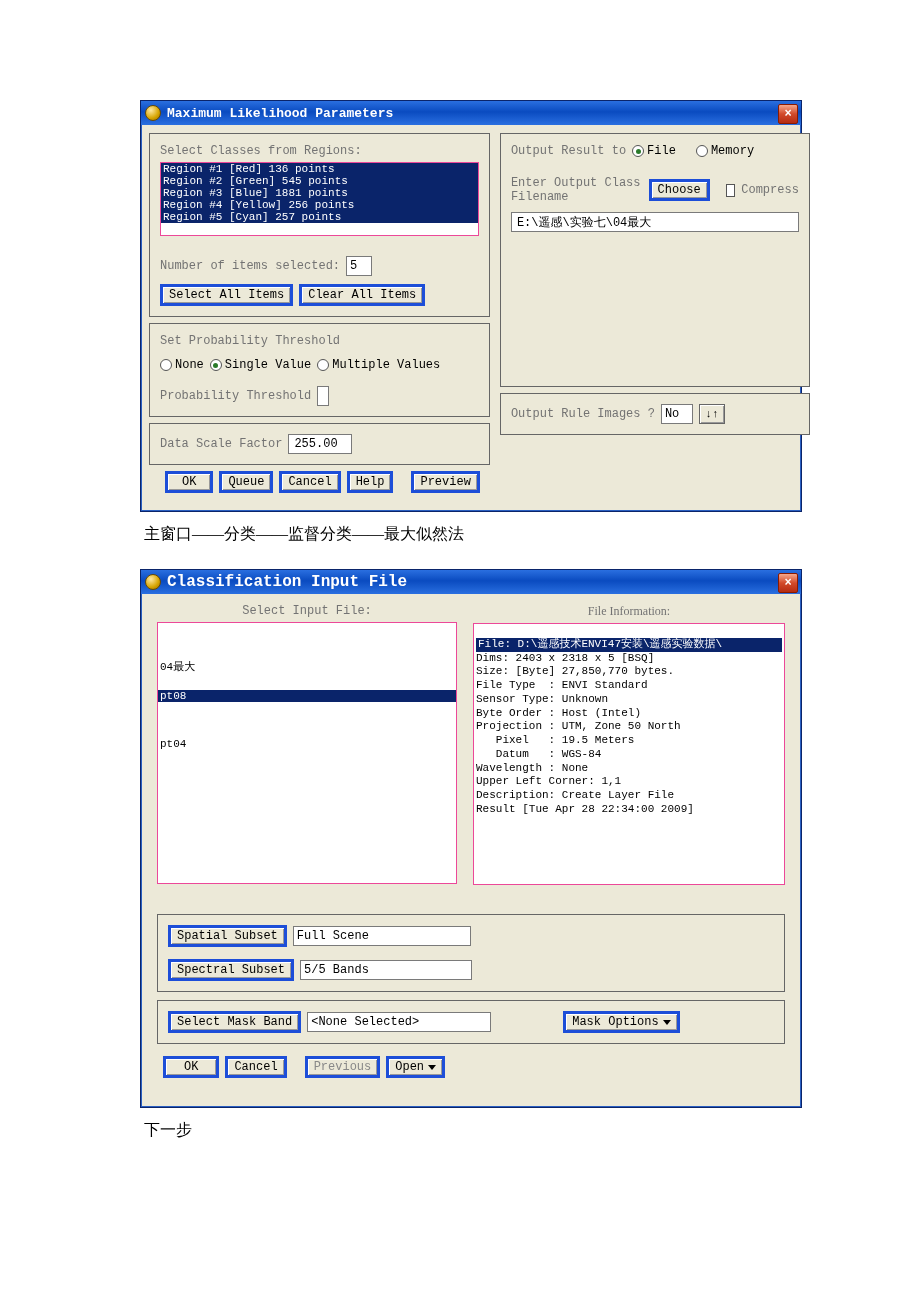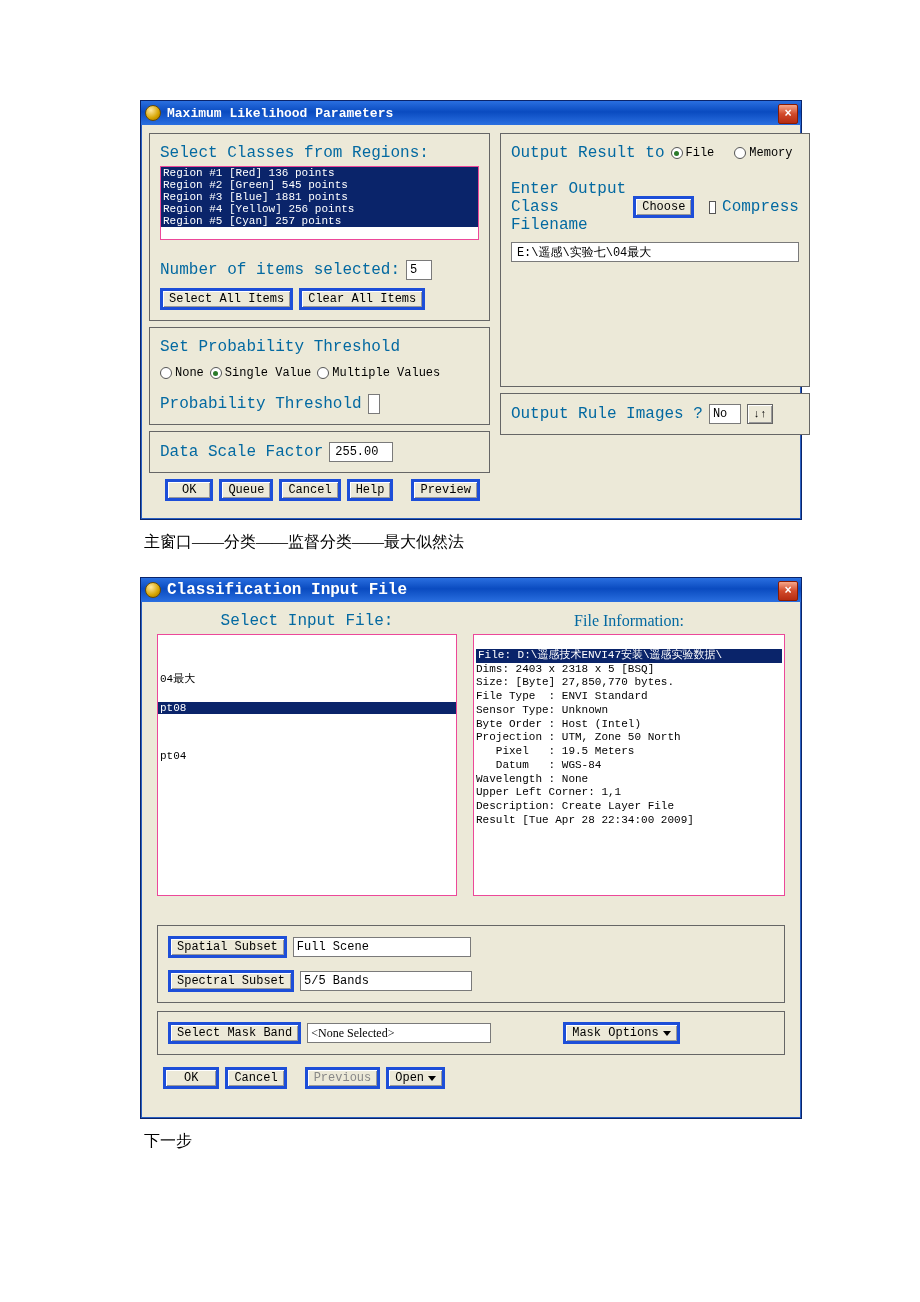--- a/index.html
+++ b/index.html
@@ -60,22 +60,22 @@
     box-sizing: border-box;
   }
   .panel {
     border: 1px solid #666;
     background: #ece9d8;
     padding: 10px;
     box-sizing: border-box;
   }
   .lbl {
     font-family: "Courier New", monospace;
-    font-size: 16px;
-    color: #0369a1;
+    font-size: 12px;
+    color: #737373;
   }
   .listbox {
     border: 1px solid #ec4899;
     background: #fff;
     font-family: "Courier New", monospace;
     font-size: 11px;
     margin-top: 4px;
     overflow: hidden;
   }
   .listbox .sel {
@@ -333,21 +333,21 @@
           <span class="btn">Spectral Subset</span>
           <span class="textfield" style="width:164px;">
             <span>5/5 Bands</span>
           </span>
         </div>
       </div>
 
       <div class="sep-panel" style="border:1px solid #666;">
         <div class="row">
           <span class="btn">Select Mask Band</span>
-          <span class="textfield" style="width:176px;font-family:Liberation Serif, serif;">
+          <span class="textfield" style="width:176px;">
             <span>&lt;None Selected&gt;</span>
           </span>
           <span style="flex:0 0 60px;"></span>
           <span class="btn">
             <span>Mask Options</span>
               <span class="tri-down"></span>
           </span>
         </div>
       </div>
 

